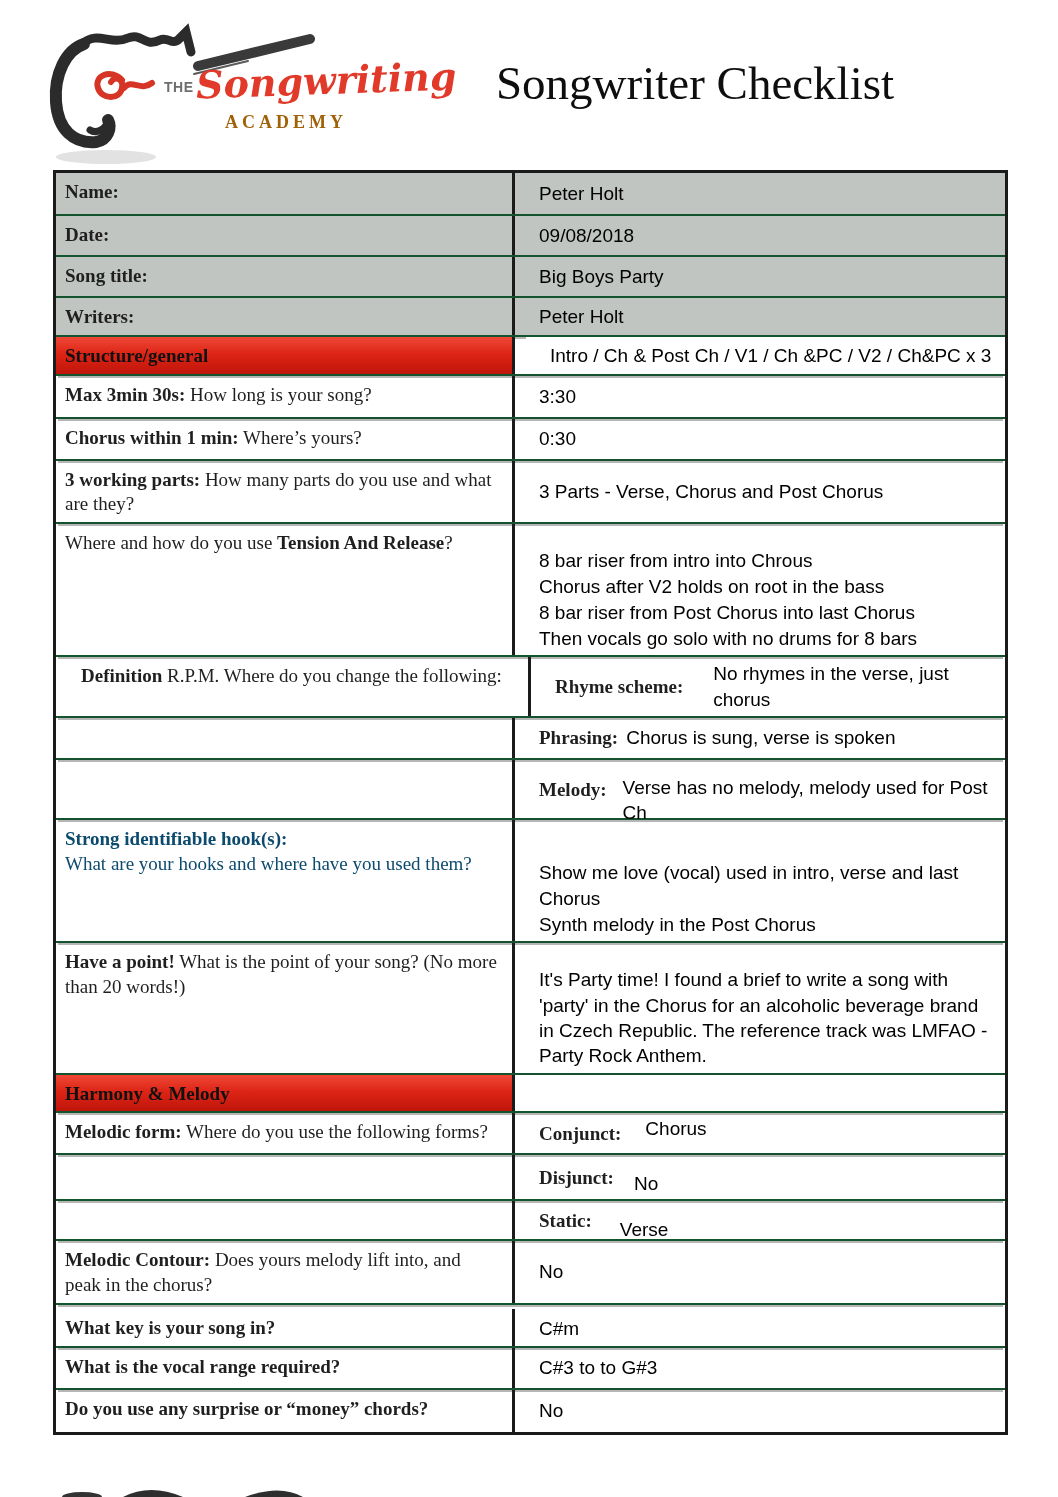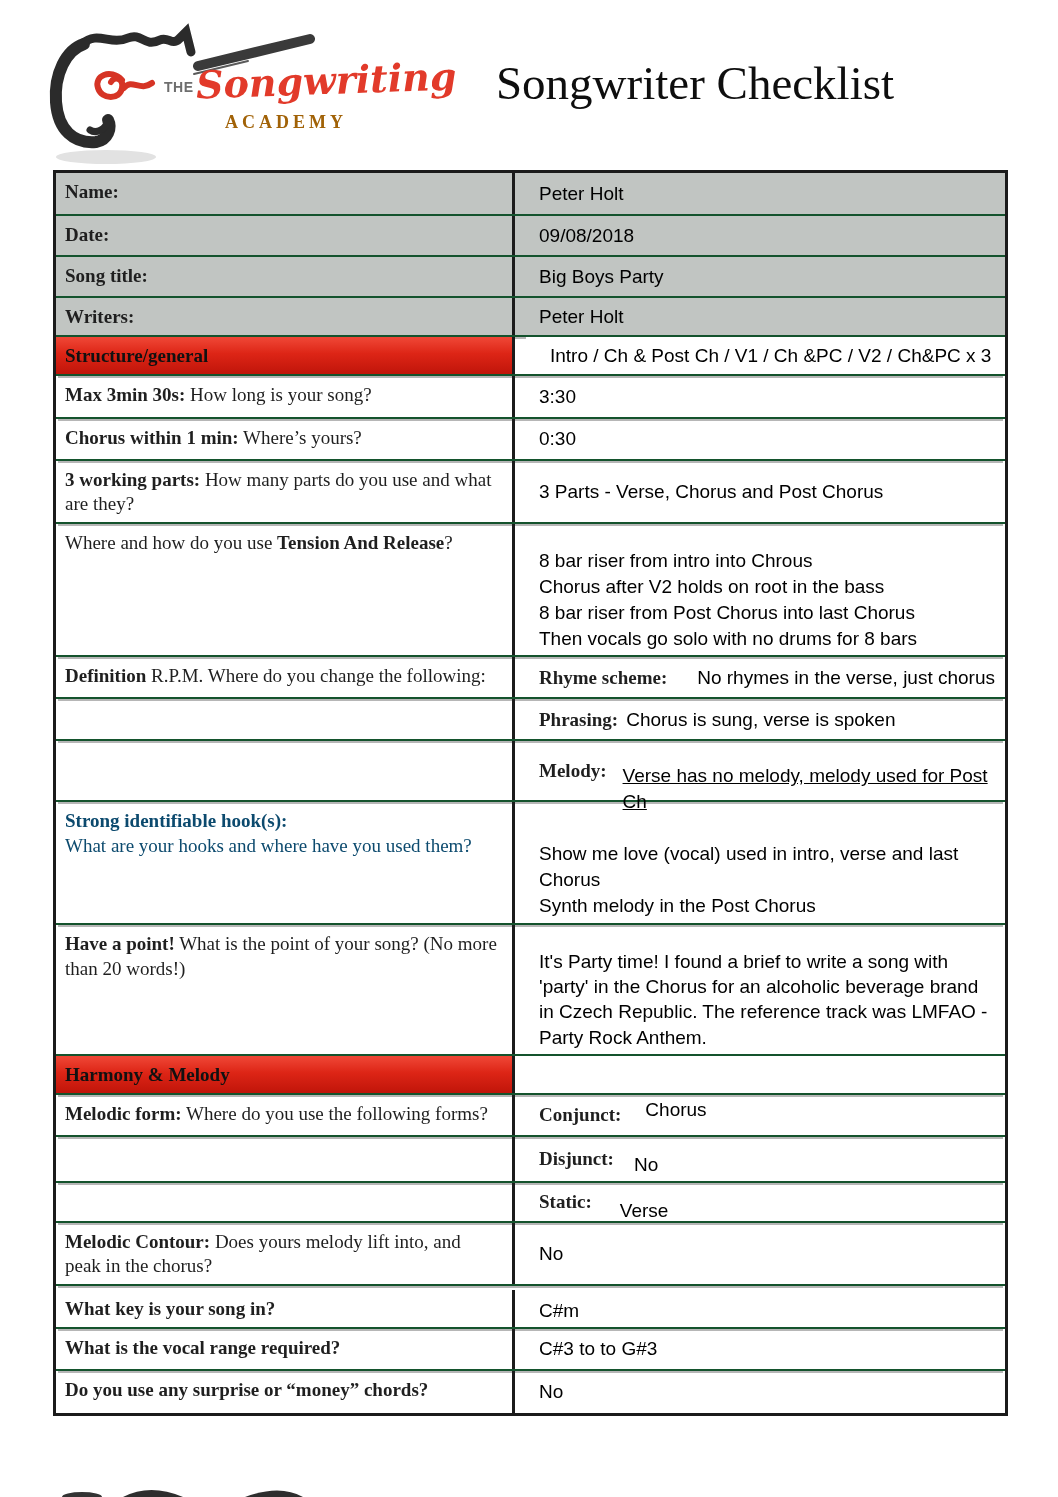--- a/index.html
+++ b/index.html
@@ -148,39 +148,39 @@
       <div class="cell lab"><span>Where and how do you use </span><span class="b">Tension And Release</span><span>?</span></div>
       <div class="cell val">
         <div class="lines">
           <div>8 bar riser from intro into Chrous</div>
           <div>Chorus after V2 holds on root in the bass</div>
           <div>8 bar riser from Post Chorus into last Chorus</div>
           <div>Then vocals go solo with no drums for 8 bars</div>
         </div>
       </div>
     </div>
-    <div class="row bg-white" style="min-height: 42px;">
+    <div class="row bg-white" style="min-height: 42px; padding-left: 16px;">
       <div class="cell lab"><span class="b">Definition</span><span> R.P.M. Where do you change the following:</span></div>
       <div class="cell val">
         <span class="sub" style="margin-right: 30px;">Rhyme scheme:</span>
         <span class="vtext">No rhymes in the verse, just chorus</span>
       </div>
     </div>
     <div class="row bg-white" style="min-height: 42px;">
       <div class="cell lab"></div>
       <div class="cell val">
         <span class="sub" style="margin-right: 8px;">Phrasing:</span>
         <span class="vtext">Chorus is sung, verse is spoken</span>
       </div>
     </div>
     <div class="row bg-white" style="min-height: 37px;">
       <div class="cell lab"></div>
       <div class="cell val">
         <span class="sub" style="margin-right: 16px;">Melody:</span>
-        <span class="vtext" style="top: 18px; text-decoration: underline;">Verse has no melody, melody used for Post Ch</span>
+        <span class="vtext" style="top: 11px;">Verse has no melody, melody used for Post Ch</span>
       </div>
     </div>
     <div class="row bg-white vtop" style="min-height: 123px;">
       <div class="cell lab redtext"><span class="b">Strong identifiable hook(s):</span><br><span>What are your hooks and where have you used them?</span></div>
       <div class="cell val">
         <div class="lines">
           <div>Show me love (vocal) used in intro, verse and last Chorus</div>
           <div>Synth melody in the Post Chorus</div>
         </div>
       </div>

